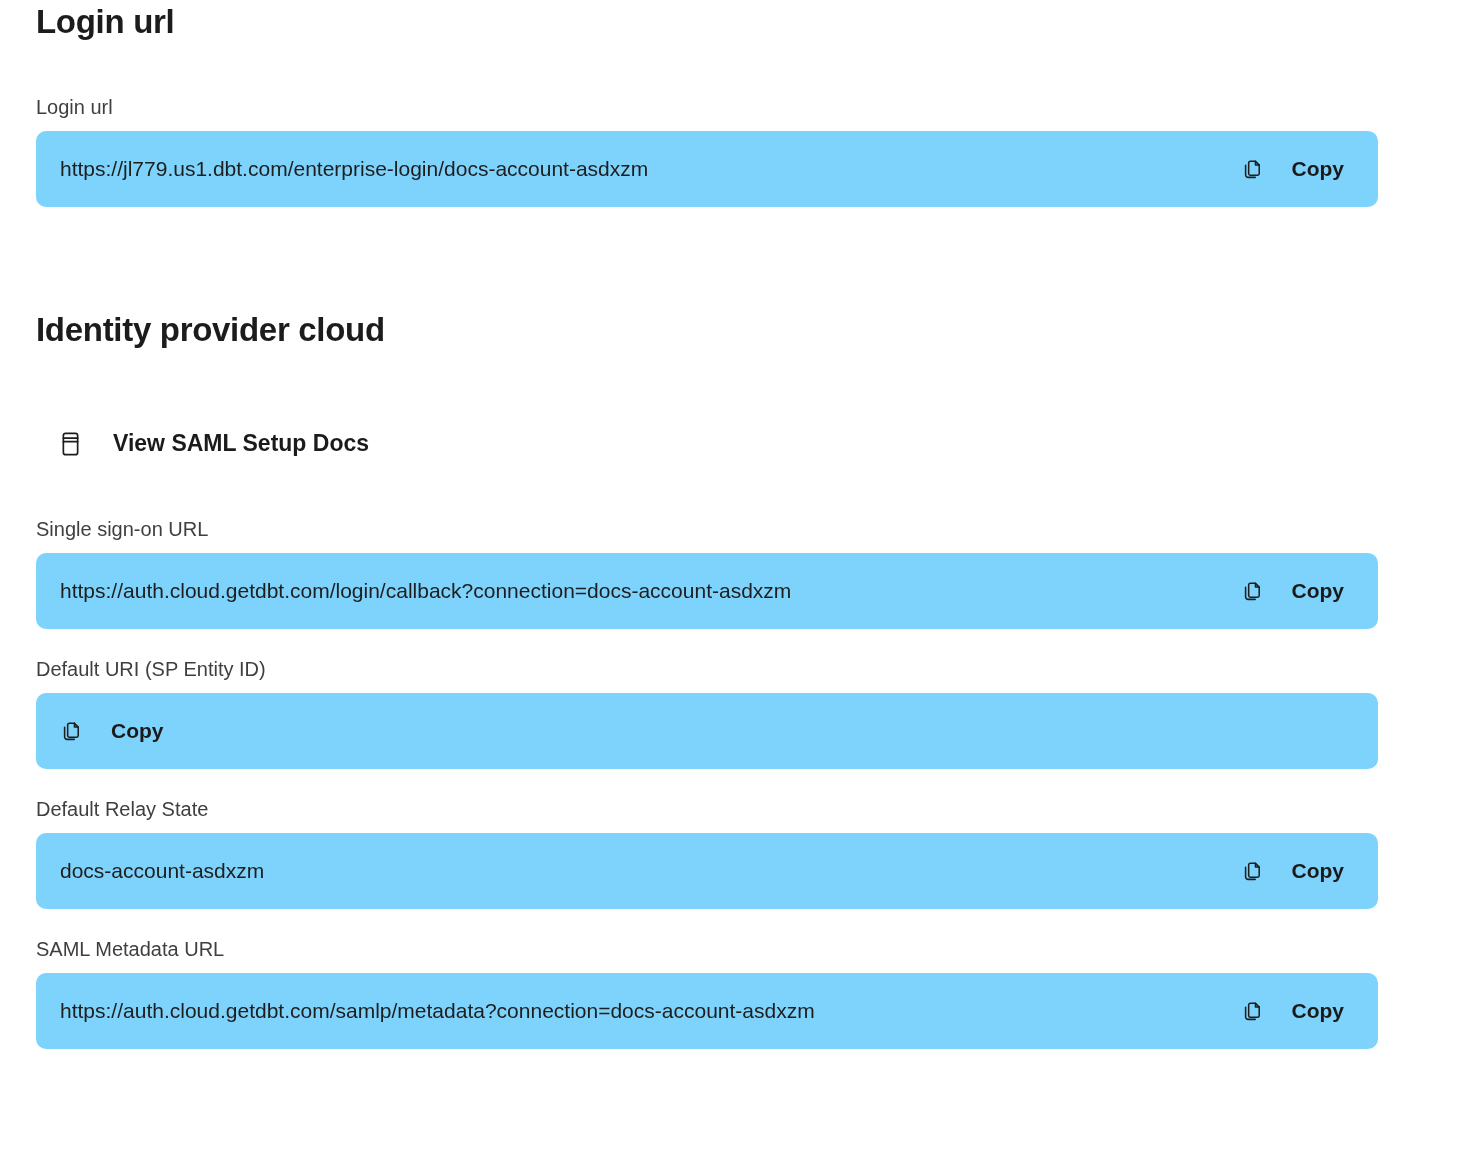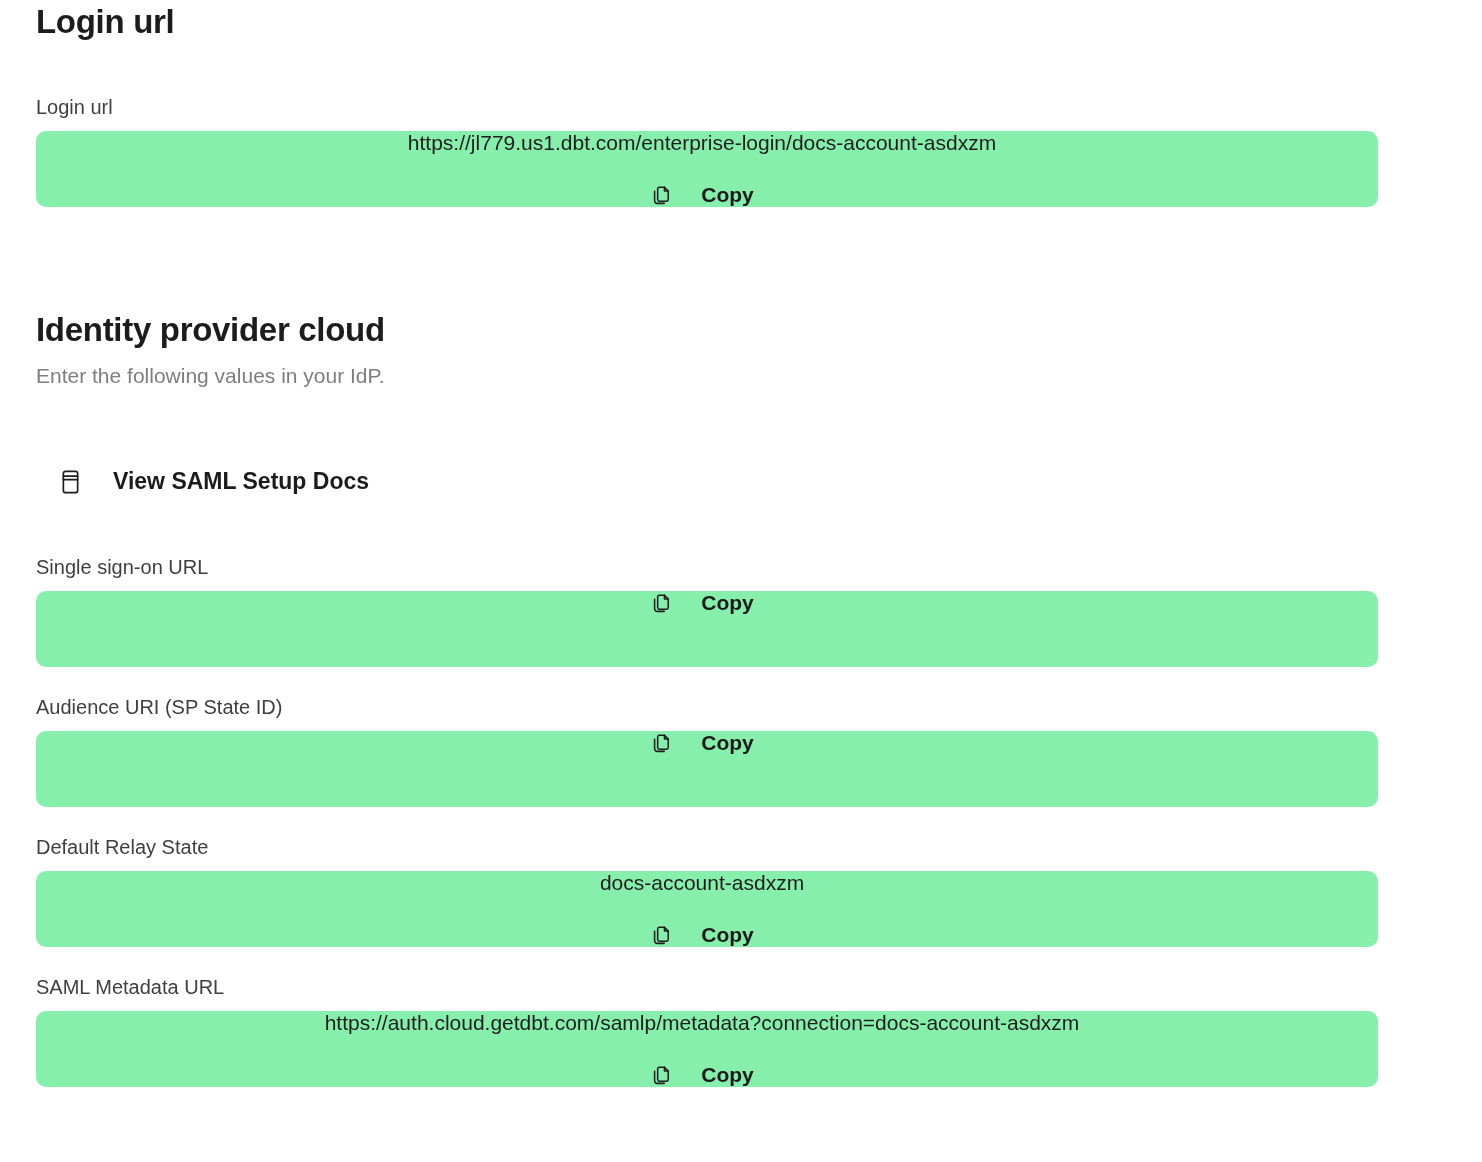--- a/index.html
+++ b/index.html
@@ -31,27 +31,26 @@
     line-height: 24px;
     color: #3f3f3f;
   }
   .label-first { margin-top: 53px; }
   .label-after-field { margin-top: 28px; }
   .label-after-link { margin-top: 56px; }
 
   .field {
     margin-top: 12px;
     height: 76px;
-    background: #86efac;
+    background: #7dd3fc;
     border-radius: 10px;
     display: flex;
     align-items: center;
     justify-content: space-between;
     padding: 0 34px 0 24px;
-    flex-direction: column;
   }
   .field-value {
     font-size: 21px;
     color: #1e1e1e;
     white-space: nowrap;
     overflow: hidden;
     flex: 1;
   }
   .copy-btn {
     display: flex;
@@ -103,50 +102,50 @@
           <path d="M15.1 3.5v3.9H19"></path>
           <path d="M4.8 7.6v9.9a2.7 2.7 0 0 0 2.7 2.7h7.4"></path>
         </svg>
       </span>
       <span>Copy</span>
     </button>
   </div>
 
   
   <h1 class="section-title idp-heading">Identity provider cloud</h1>
-  <div class="subtitle">Enter the following values in your IdP.</div>
 
   <a class="docs-link">
     <span>
       <svg width="21" height="26" viewBox="0 0 20 24" fill="none" stroke="#1d1d1d" stroke-width="1.6" stroke-linecap="round">
         <rect x="3.2" y="1.8" width="13.6" height="20.4" rx="2.2"></rect>
         <line x1="3.2" y1="6.4" x2="16.8" y2="6.4"></line>
         <line x1="3.2" y1="9.8" x2="16.8" y2="9.8"></line>
       </svg>
     </span>
     <span>View SAML Setup Docs</span>
   </a>
 
   
   <div class="field-label label-after-link">Single sign-on URL</div>
   <div class="field">
+    <div class="field-value">https://auth.cloud.getdbt.com/login/callback?connection=docs-account-asdxzm</div>
     <button class="copy-btn">
       <span>
         <svg width="23" height="23" viewBox="0 0 24 24" fill="none" stroke="#1d1d1d" stroke-width="1.6" stroke-linecap="round" stroke-linejoin="round">
           <path d="M8 5.2a1.7 1.7 0 0 1 1.7-1.7h5.4l3.9 3.9v8.9a1.7 1.7 0 0 1-1.7 1.7H9.7A1.7 1.7 0 0 1 8 16.3z"></path>
           <path d="M15.1 3.5v3.9H19"></path>
           <path d="M4.8 7.6v9.9a2.7 2.7 0 0 0 2.7 2.7h7.4"></path>
         </svg>
       </span>
       <span>Copy</span>
     </button>
   </div>
 
   
-  <div class="field-label label-after-field">Audience URI (SP State ID)</div>
+  <div class="field-label label-after-field">Default URI (SP Entity ID)</div>
   <div class="field">
     <button class="copy-btn">
       <span>
         <svg width="23" height="23" viewBox="0 0 24 24" fill="none" stroke="#1d1d1d" stroke-width="1.6" stroke-linecap="round" stroke-linejoin="round">
           <path d="M8 5.2a1.7 1.7 0 0 1 1.7-1.7h5.4l3.9 3.9v8.9a1.7 1.7 0 0 1-1.7 1.7H9.7A1.7 1.7 0 0 1 8 16.3z"></path>
           <path d="M15.1 3.5v3.9H19"></path>
           <path d="M4.8 7.6v9.9a2.7 2.7 0 0 0 2.7 2.7h7.4"></path>
         </svg>
       </span>
       <span>Copy</span>

